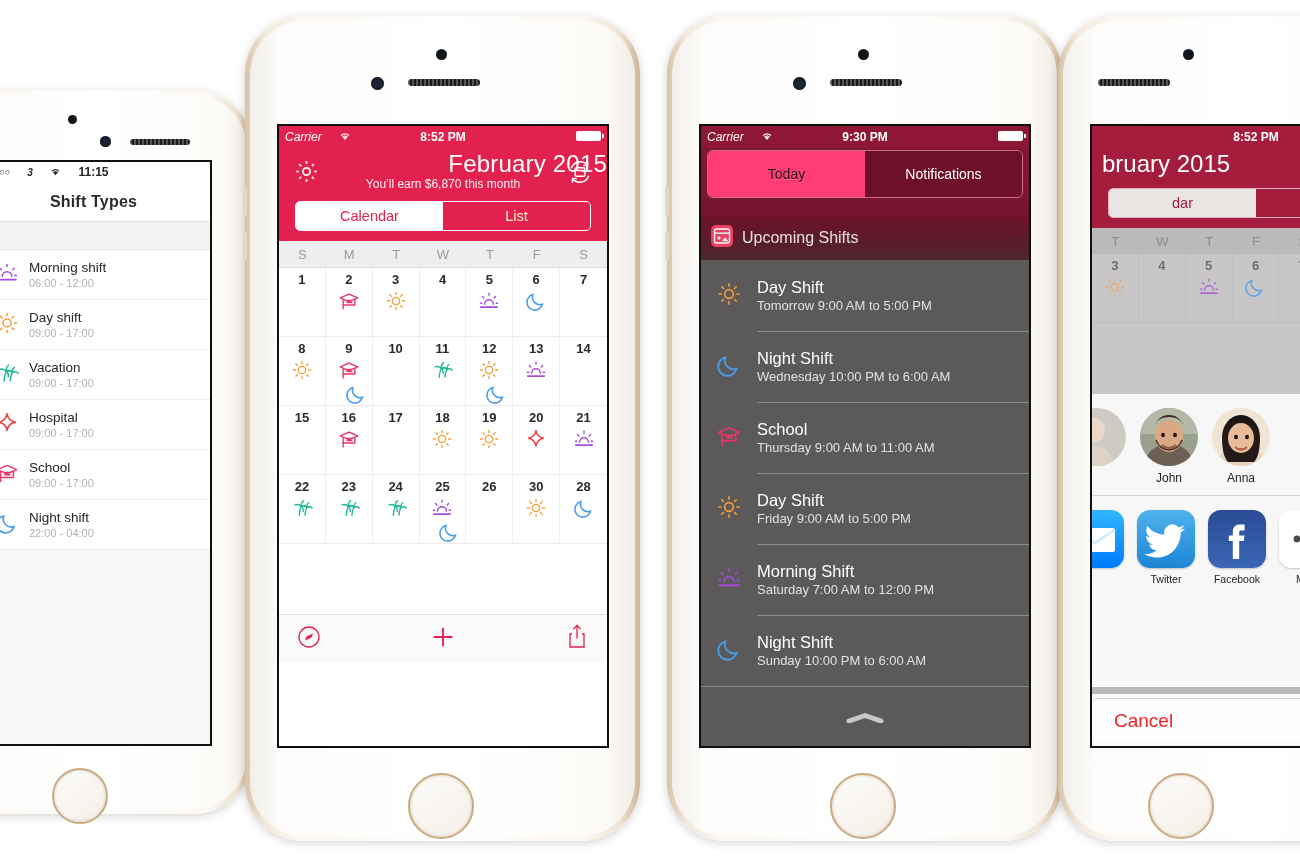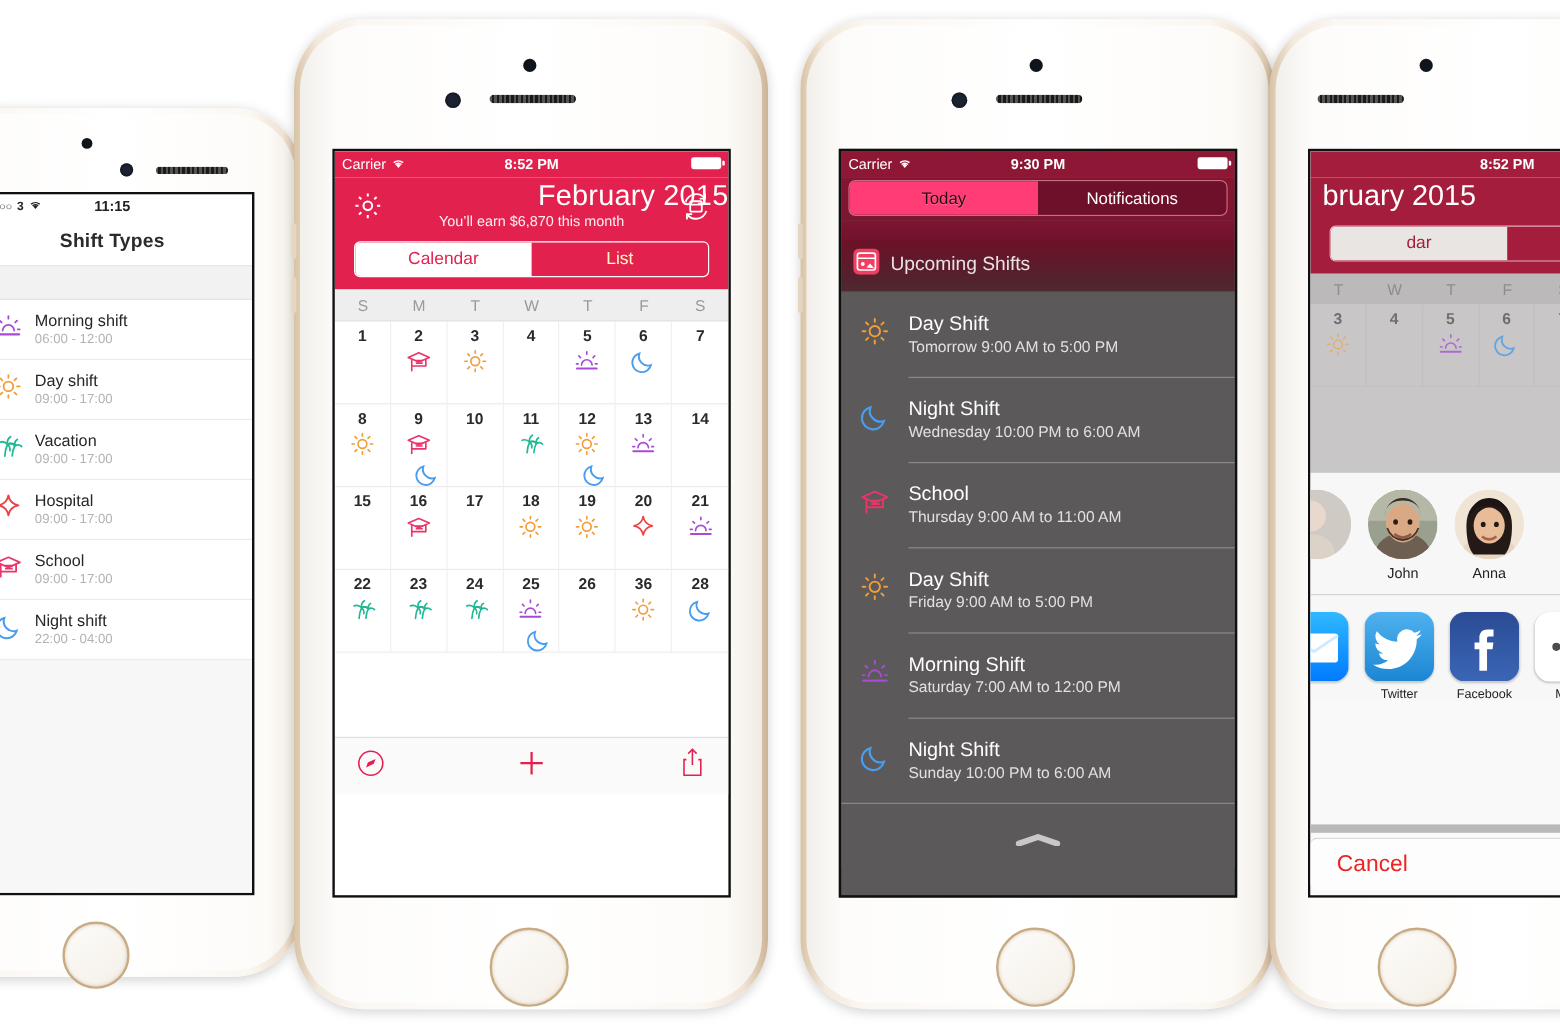--- a/index.html
+++ b/index.html
@@ -34,21 +34,21 @@
   .sensor { position:absolute; border-radius:50%; background:#10151c; }
   .homebtn { position:absolute; border-radius:50%;
     background: linear-gradient(145deg,#fdfcfa,#f4efe7);
     border:2.5px solid #c9ab83;
     box-shadow: inset 0 0 3px rgba(180,150,110,.5); }
   .sidebtn { position:absolute; background:#e4d6c2; border-radius:2px; }
 
   
   .statusbar { display:flex; align-items:center; font-size:12px; height:19px;
                padding:0 6px; font-weight:500; }
-  .sb-left { display:flex; align-items:center; gap:4px; }
+  .sb-left { display:flex; align-items:center; gap:17px;font-style:italic; }
   .sb-time { position:absolute; left:0; right:0; text-align:center; font-weight:700; font-size:12px; }
   .sb-right { margin-left:auto; }
   .batt { display:inline-block; width:25px; height:10px; border-radius:2px; position:relative; }
   .batt::after{ content:""; position:absolute; right:-3px; top:3px; width:2px; height:4px; border-radius:0 1px 1px 0; }
   .wifi { font-size:11px; }
 
   
   #p1 { left:-58px; top:90px; width:310px; height:724px; }
   #p1 .screen { left:33px; top:70px; width:237px; height:586px; background:#f7f7f7; }
   #s1 .statusbar { background:#ffffff; color:#222; height:20px; position:relative; }
@@ -97,21 +97,21 @@
                  padding:0 18px; }
   #s2 .blank { background:#fff; flex:1; }
 
   
   #p3 { left:667px; top:16px; width:395px; height:825px; }
   #p3 .screen { left:32px; top:108px; width:332px; height:624px; background:#5b5959; }
   #s3 .statusbar { background:#8d1734; color:#fff; position:relative; height:22px; }
   #s3 .batt { background:#fff; }
   #s3 .batt::after{ background:#fff; }
   .nc-tabwrap { background:linear-gradient(180deg,#84152f,#7c1630); padding:2px 6px 4px; }
-  .nc-seg { height:30px; border:1px solid #c96d86; border-radius:6px; display:flex; overflow:hidden; }
+  .nc-seg { height:48px; border:1px solid #c96d86; border-radius:6px; display:flex; overflow:hidden; }
   .nc-seg div { flex:1; display:flex; align-items:center; justify-content:center; font-size:14px; }
   .nc-seg .on { background:#ff3d74; color:#2a0a14; text-shadow:0 1px 0 rgba(255,255,255,.25); }
   .nc-seg .off { background:#6e1029; color:#fff; }
   .nc-gap { height:16px; background:linear-gradient(180deg,#7b1530,#72132c); }
   .nc-title { display:flex; align-items:center; gap:9px; padding:7px 10px 9px;
               background:linear-gradient(180deg,#6d1128,#55202c 70%,#4e2a30 100%); }
   .nc-title span.t { font-size:16px; color:#e9e2e2; }
   .nc-list { background:#5b5959; }
   .nc-row { display:flex; align-items:center; height:71px; margin:0 0 0 0;
             position:relative; }
@@ -542,21 +542,21 @@
                 <span style="margin-left:14px;margin-top:-2px"><svg width="22" height="22" viewBox="0 0 24 24" fill="none" stroke="#4a9ced" stroke-width="1.7">
         <path d="M19 15.5A8.2 8.2 0 0 1 8.6 5a8.6 8.6 0 1 0 10.4 10.5Z"></path>
                   </svg></span>
               </div>
             </div>
             <div class="day">
               <div class="daynum">26</div>
                    <div class="daymarks"></div>
             </div>
             <div class="day">
-              <div class="daynum">36</div>
+              <div class="daynum">30</div>
                    <div class="daymarks">
                 <span style="margin-left:0px;margin-top:0px"><svg width="22" height="22" viewBox="0 0 24 24" fill="none" stroke="#f29d38" stroke-width="1.5" stroke-linecap="round">
         <circle cx="12" cy="12" r="4"></circle>
         <path d="M12 2.6v2.2M12 19.2v2.2M2.6 12h2.2M19.2 12h2.2M5.3 5.3l1.6 1.6M17.1 17.1l1.6 1.6M18.7 5.3l-1.6 1.6M6.9 17.1l-1.6 1.6"></path>
                   </svg></span>
               </div>
             </div>
             <div class="day">
               <div class="daynum">28</div>
                    <div class="daymarks">

